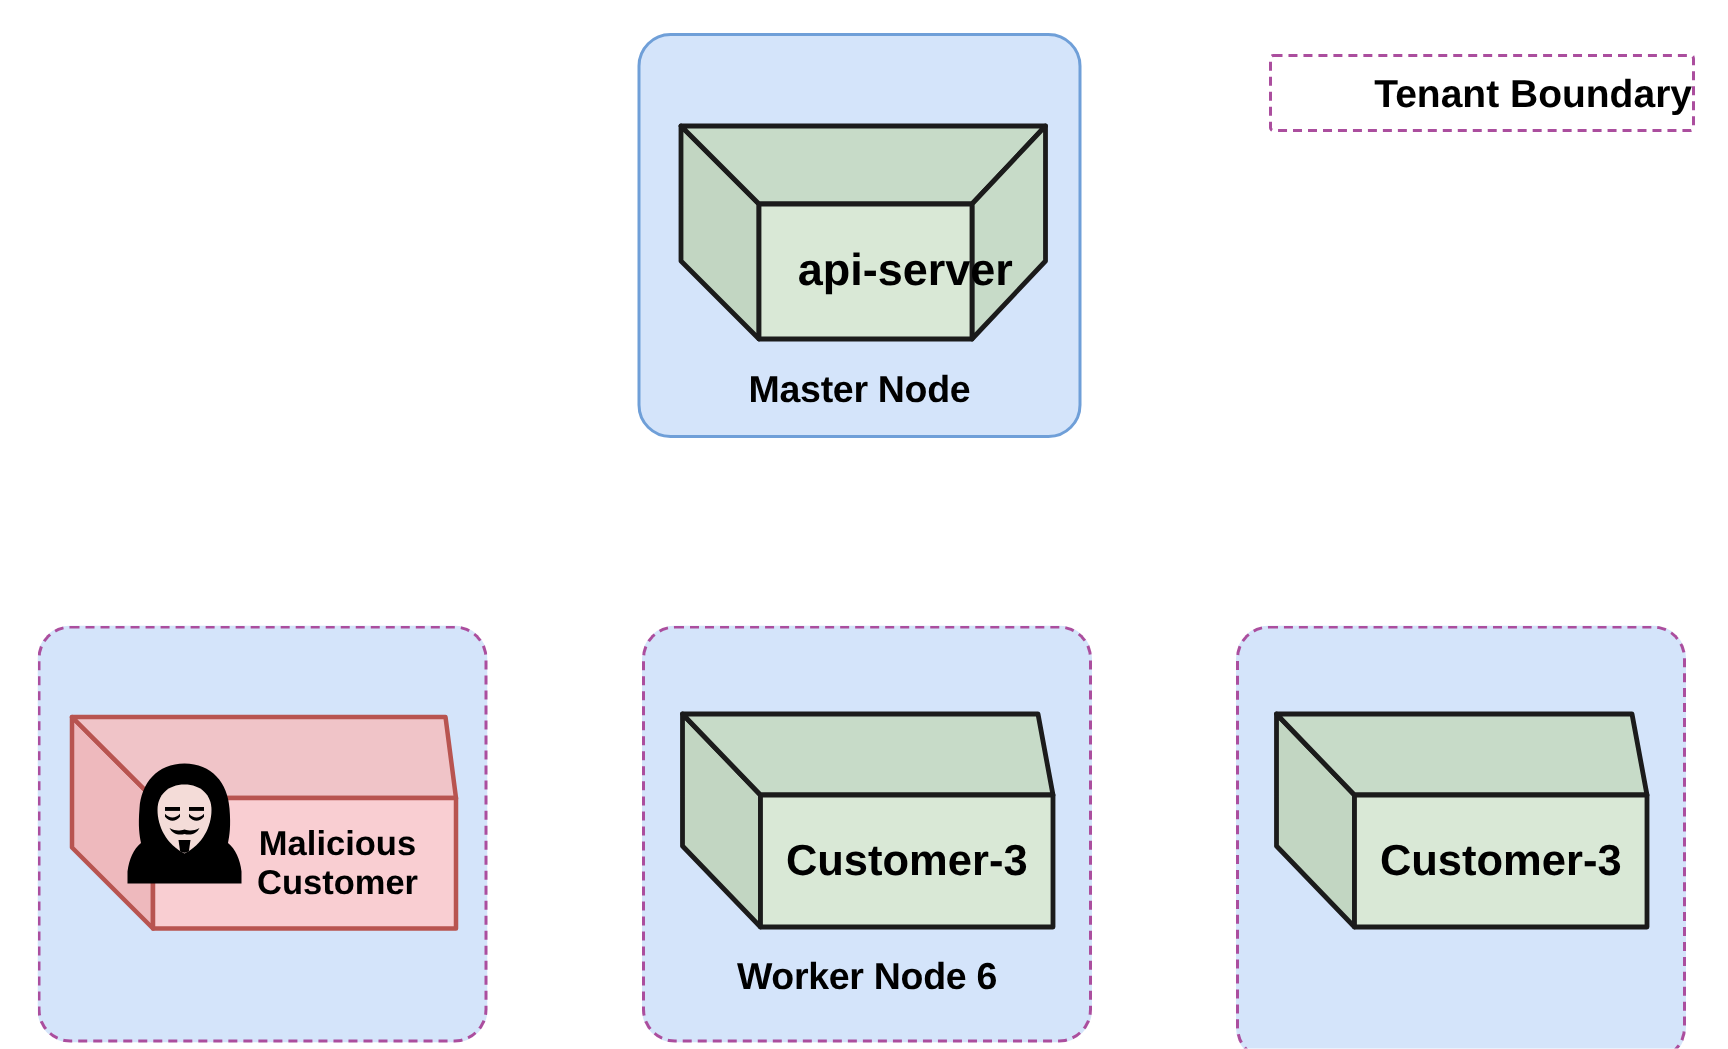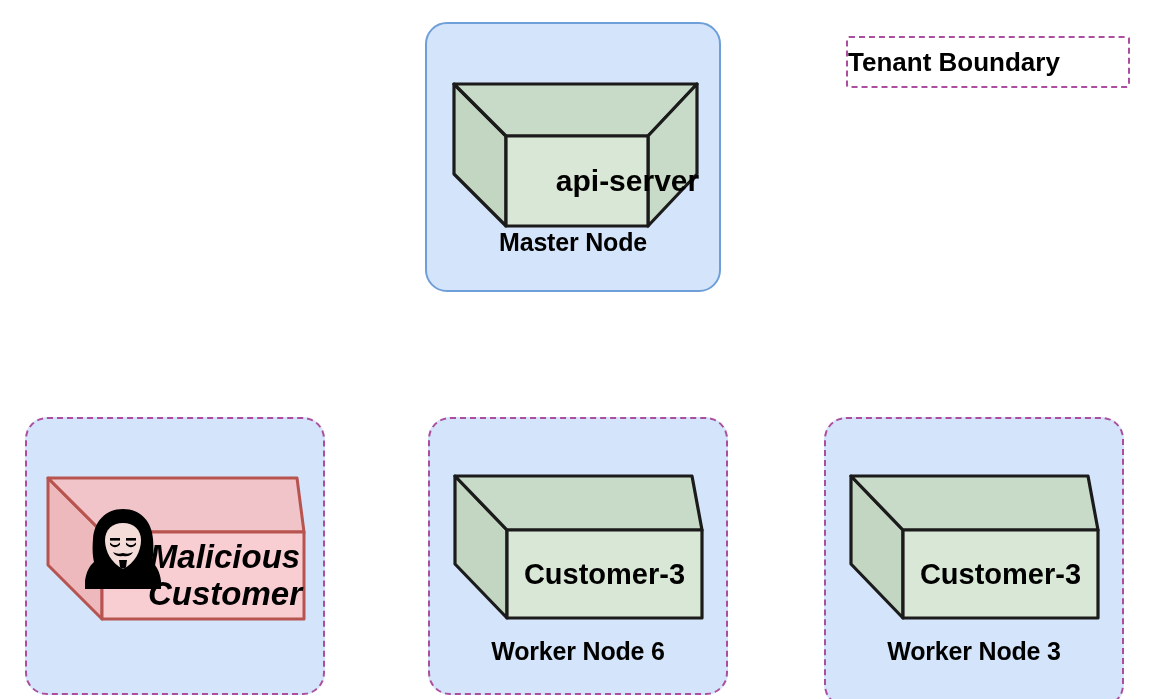--- a/index.html
+++ b/index.html
@@ -72,21 +72,21 @@
 
   
   .legend {
     position: absolute;
     box-sizing: border-box;
     border: 2.5px dashed #ab4e9e;
     background: transparent;
     border-radius: 3px;
     display: flex;
     align-items: center;
-    justify-content: flex-start;
+    justify-content: flex-end;
   }
   .legend-label {
     font-weight: bold;
     font-size: 26px;
     color: #000000;
     white-space: nowrap;
   }
 
   
   .hacker-icon {
@@ -109,24 +109,24 @@
       <svg width="250" height="175" viewBox="0 0 250 175">
 
         <polygon points="3,26 55,78 55,168 3,116" fill="#c2d6c2" stroke="#1b1b1b" stroke-width="3.2" stroke-linejoin="round"></polygon>
 
         <polygon points="3,26 246,26 197,78 55,78" fill="#c7dbc8" stroke="#1b1b1b" stroke-width="3.2" stroke-linejoin="round"></polygon>
 
         <polygon points="246,26 246,116 197,168 197,78" fill="#c7dbc8" stroke="#1b1b1b" stroke-width="3.2" stroke-linejoin="round"></polygon>
 
         <rect x="55" y="78" width="142" height="90" fill="#d9e8d6" stroke="#1b1b1b" stroke-width="3.2" stroke-linejoin="round"></rect>
       </svg>
-      <div class="cube-label" style="left:55px; top:78px; width:195px; height:90px; font-size:30px;padding-left:24px;">api-server</div>
-    </div>
-
-    <div class="node-caption" style="top:204px;">Master Node</div>
+      <div class="cube-label" style="left:55px; top:78px; width:195px; height:90px; font-size:30px;">api-server</div>
+    </div>
+
+    <div class="node-caption" style="top:222px;">Master Node</div>
   </div>
 
   <div class="node-box dashed-border" style="left:25px; top:417px; width:300px; height:278px;">
 
     <div class="cube" style="left:18px; top:34px;">
       <svg width="262" height="180" viewBox="0 0 262 180">
 
         <polygon points="3,25 57,79 57,166 3,112" fill="#eeb9bd" stroke="#b85450" stroke-width="3" stroke-linejoin="round"></polygon>
 
         <polygon points="3,25 252,25 259,79 57,79" fill="#f0c4c8" stroke="#b85450" stroke-width="3" stroke-linejoin="round"></polygon>
@@ -158,21 +158,21 @@
           <path d="M41 31 h10 v2.6 h-10 z" fill="#000000"></path>
           <path d="M41 35.5 c3 3.4 7 3.4 10 0 l0 2 c-3 3.6 -7 3.6 -10 0 z" fill="#000000"></path>
 
           <path d="M28 45 c4 2 6 2 10 1 c4 1 6 1 10 -1
                    c-2 4 -6 5 -10 4 c-4 1 -8 0 -10 -4 z" fill="#000000"></path>
 
           <path d="M34 53 h8 l-1 7 c-1 2 -5 2 -6 0 z" fill="#000000"></path>
         </svg>
       </div>
 
-      <div class="cube-label" style="left:100px; top:79px; width:160px; height:87px; font-size:33px;font-style:italic;">Malicious
+      <div class="cube-label" style="left:100px; top:79px; width:160px; height:87px; font-size:23px;">Malicious
 Customer</div>
     </div>
 
   </div>
 
   <div class="node-box dashed-border" style="left:428px; top:417px; width:300px; height:278px;">
 
     <div class="cube" style="left:22px; top:33px;">
       <svg width="254" height="180" viewBox="0 0 254 180">
 
@@ -195,16 +195,15 @@
 
         <polygon points="3,24 55,78 55,166 3,112" fill="#c2d6c2" stroke="#1b1b1b" stroke-width="3.2" stroke-linejoin="round"></polygon>
 
         <polygon points="3,24 240,24 250,78 55,78" fill="#c7dbc8" stroke="#1b1b1b" stroke-width="3.2" stroke-linejoin="round"></polygon>
 
         <rect x="55" y="78" width="195" height="88" fill="#d9e8d6" stroke="#1b1b1b" stroke-width="3.2" stroke-linejoin="round"></rect>
       </svg>
       <div class="cube-label" style="left:55px; top:78px; width:195px; height:88px; font-size:29px;">Customer-3</div>
     </div>
 
-    <div class="node-caption" style="top:218px;">Worker Node 3</div>
   </div>
 
 </div>
 
 </body></html>

